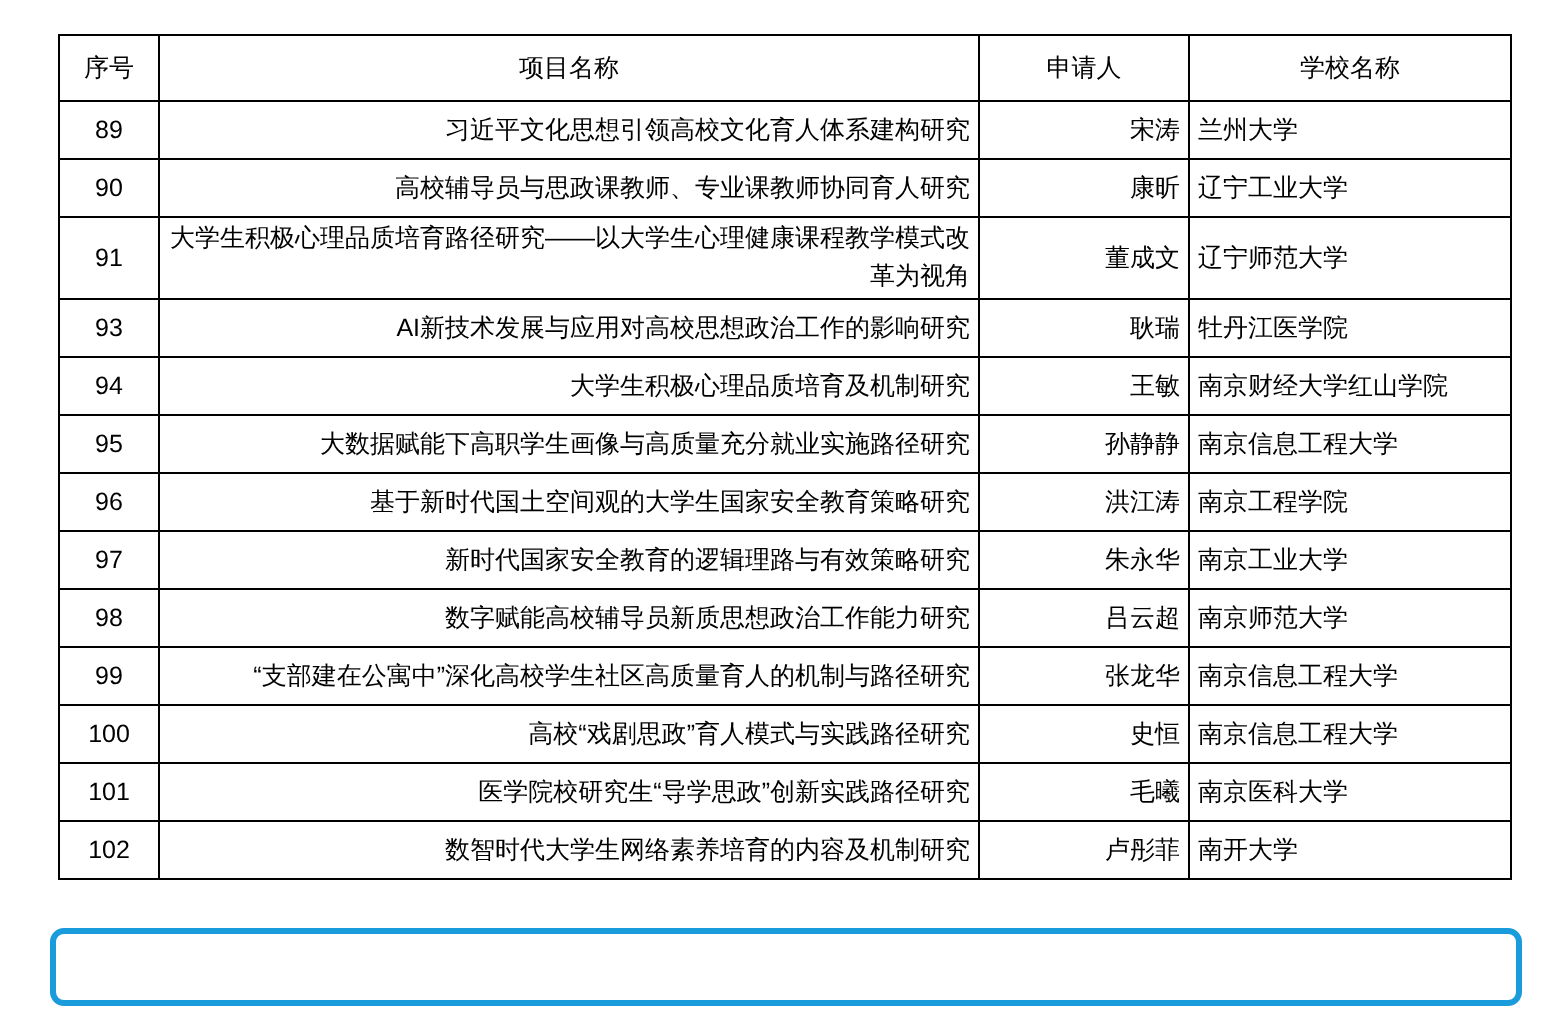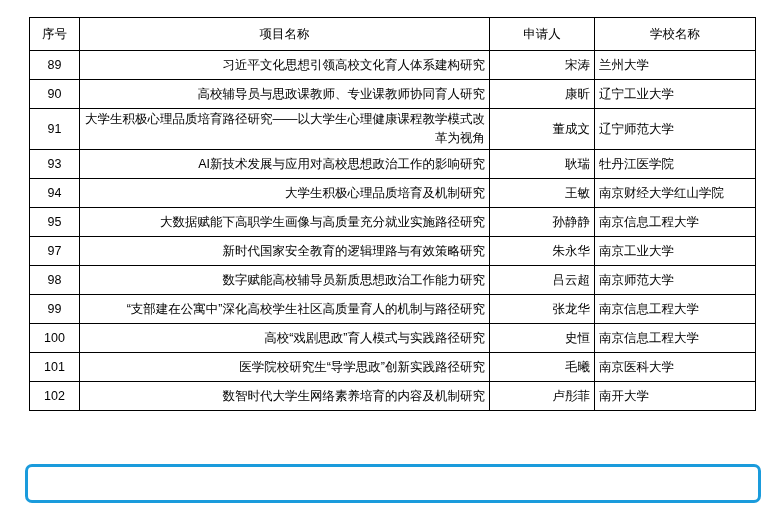--- a/index.html
+++ b/index.html
@@ -130,20 +130,26 @@
           <td class="cell-appl">王敏</td>
           <td class="cell-school">南京财经大学红山学院</td>
         </tr>
         <tr>
           <td class="cell-no">95</td>
           <td class="cell-name">大数据赋能下高职学生画像与高质量充分就业实施路径研究</td>
           <td class="cell-appl">孙静静</td>
           <td class="cell-school">南京信息工程大学</td>
         </tr>
         <tr>
+          <td class="cell-no">96</td>
+          <td class="cell-name">基于新时代国土空间观的大学生国家安全教育策略研究</td>
+          <td class="cell-appl">洪江涛</td>
+          <td class="cell-school">南京工程学院</td>
+        </tr>
+        <tr>
           <td class="cell-no">97</td>
           <td class="cell-name">新时代国家安全教育的逻辑理路与有效策略研究</td>
           <td class="cell-appl">朱永华</td>
           <td class="cell-school">南京工业大学</td>
         </tr>
         <tr>
           <td class="cell-no">98</td>
           <td class="cell-name">数字赋能高校辅导员新质思想政治工作能力研究</td>
           <td class="cell-appl">吕云超</td>
           <td class="cell-school">南京师范大学</td>

